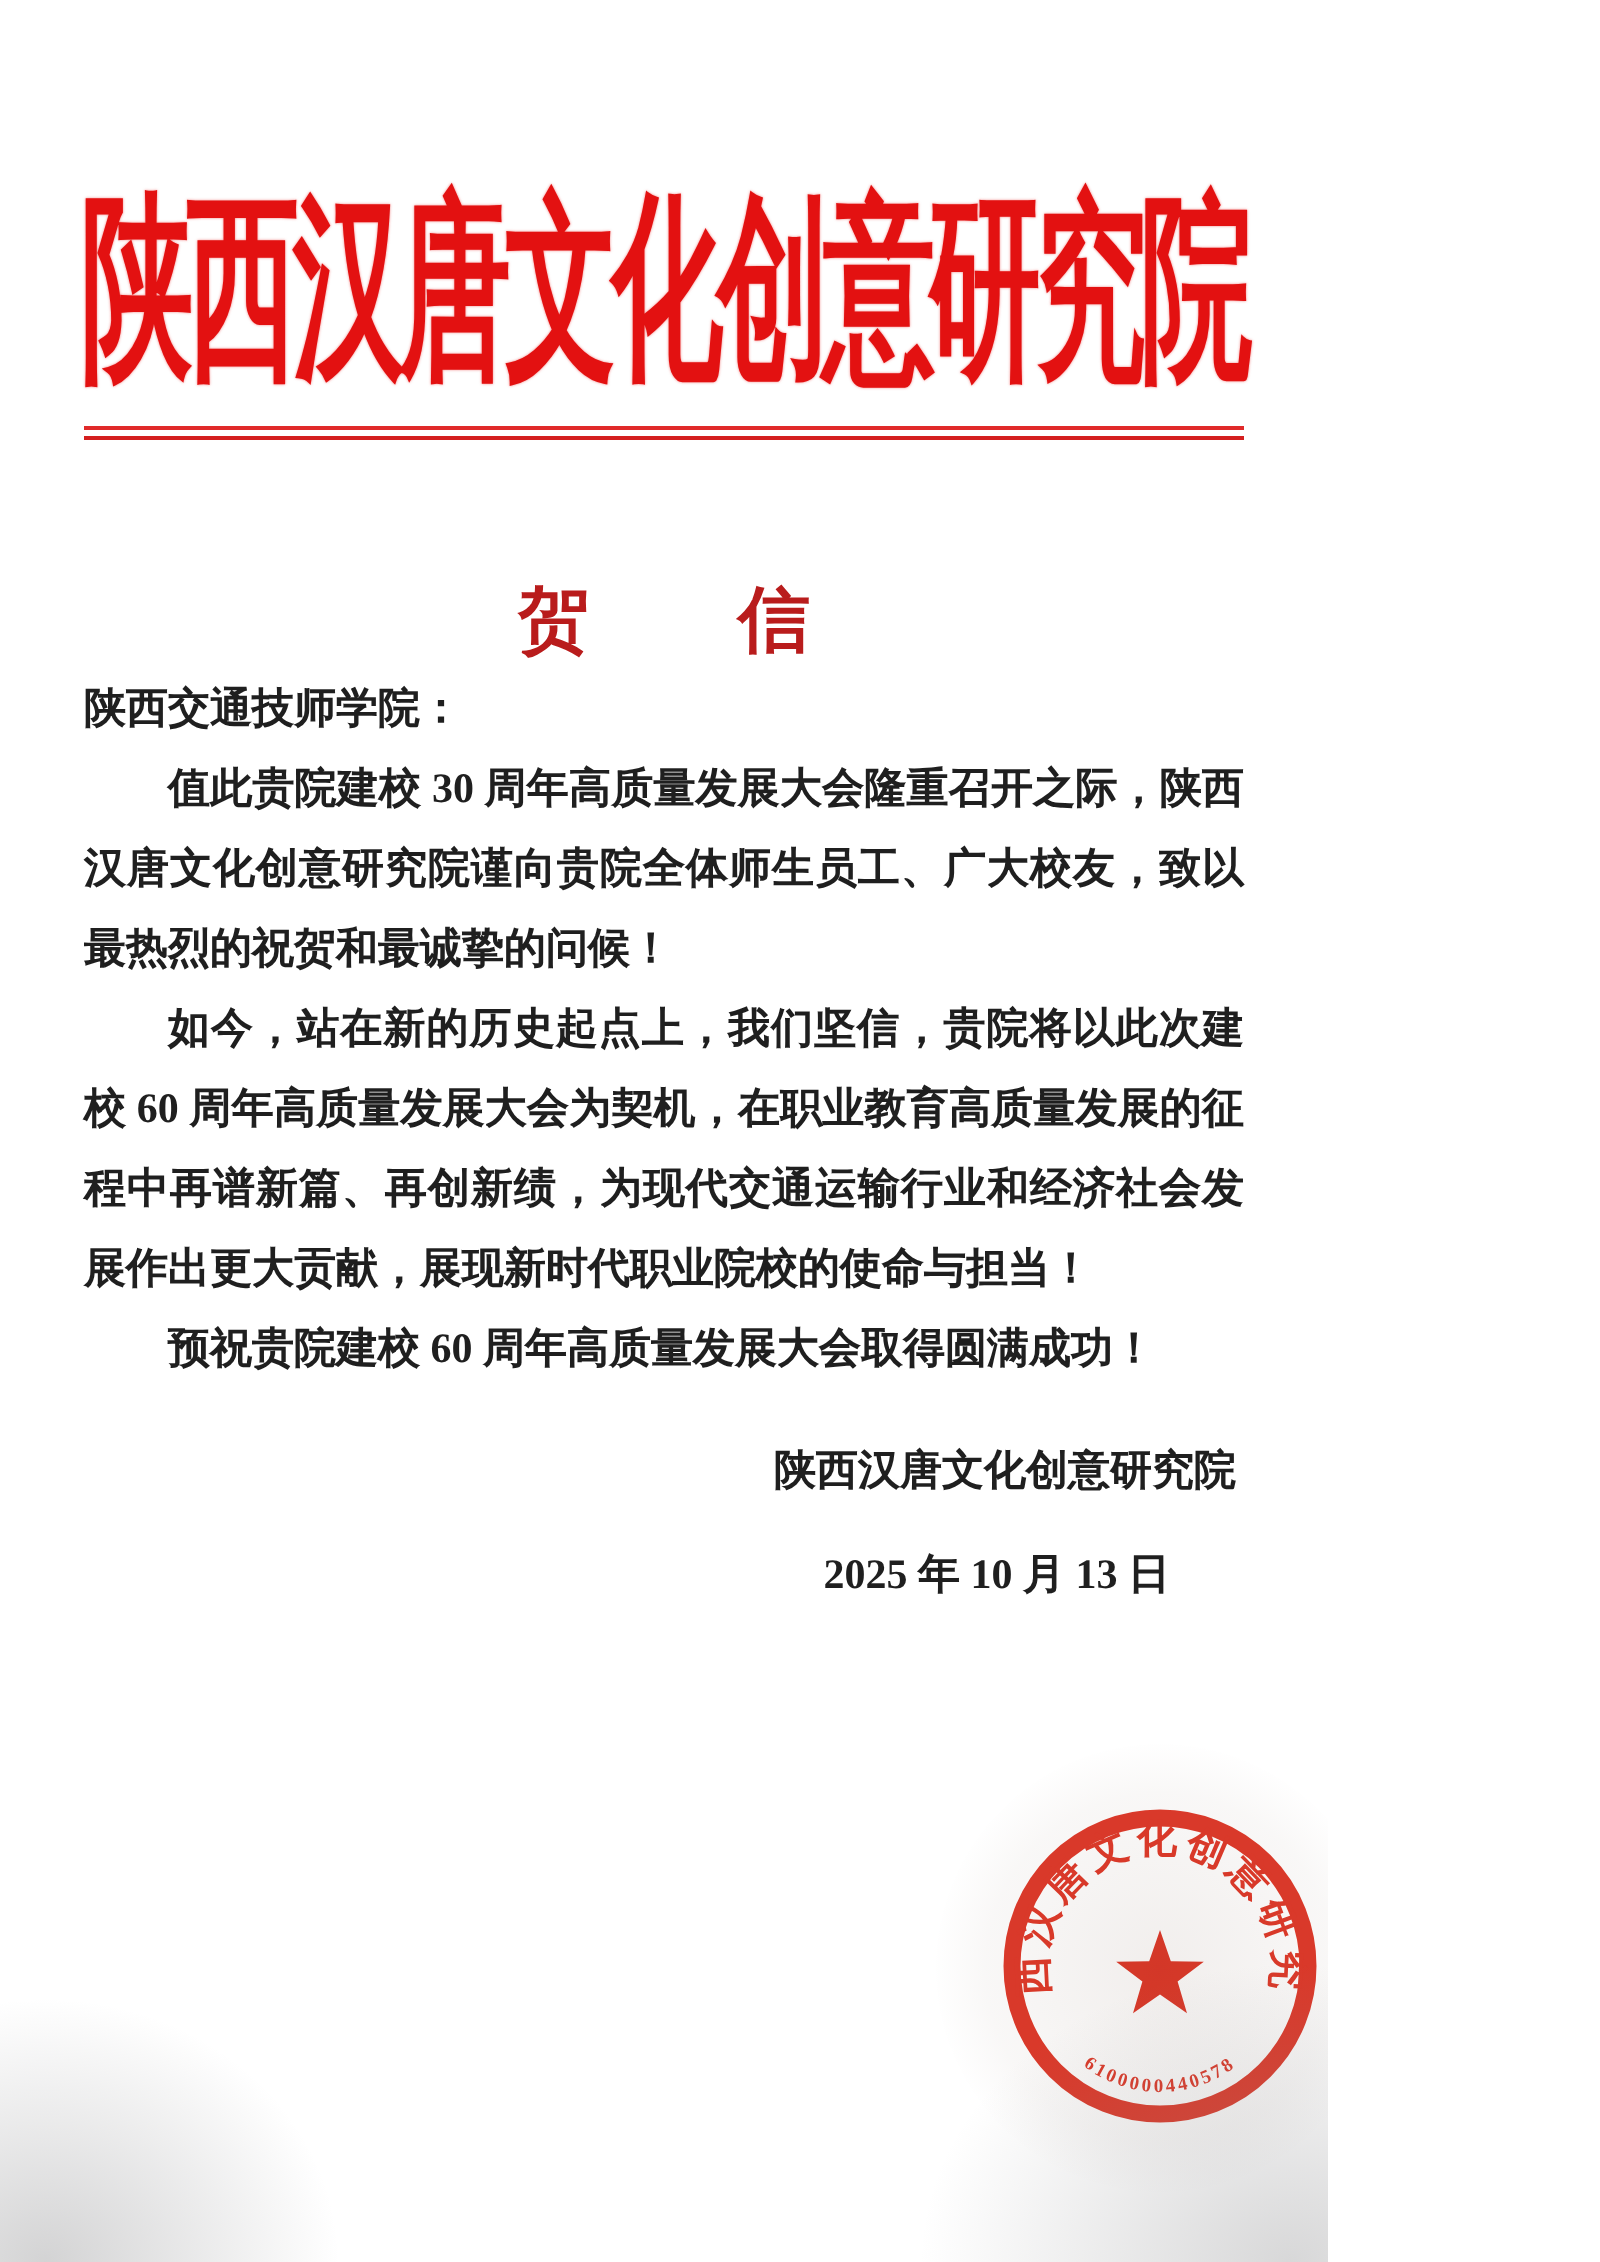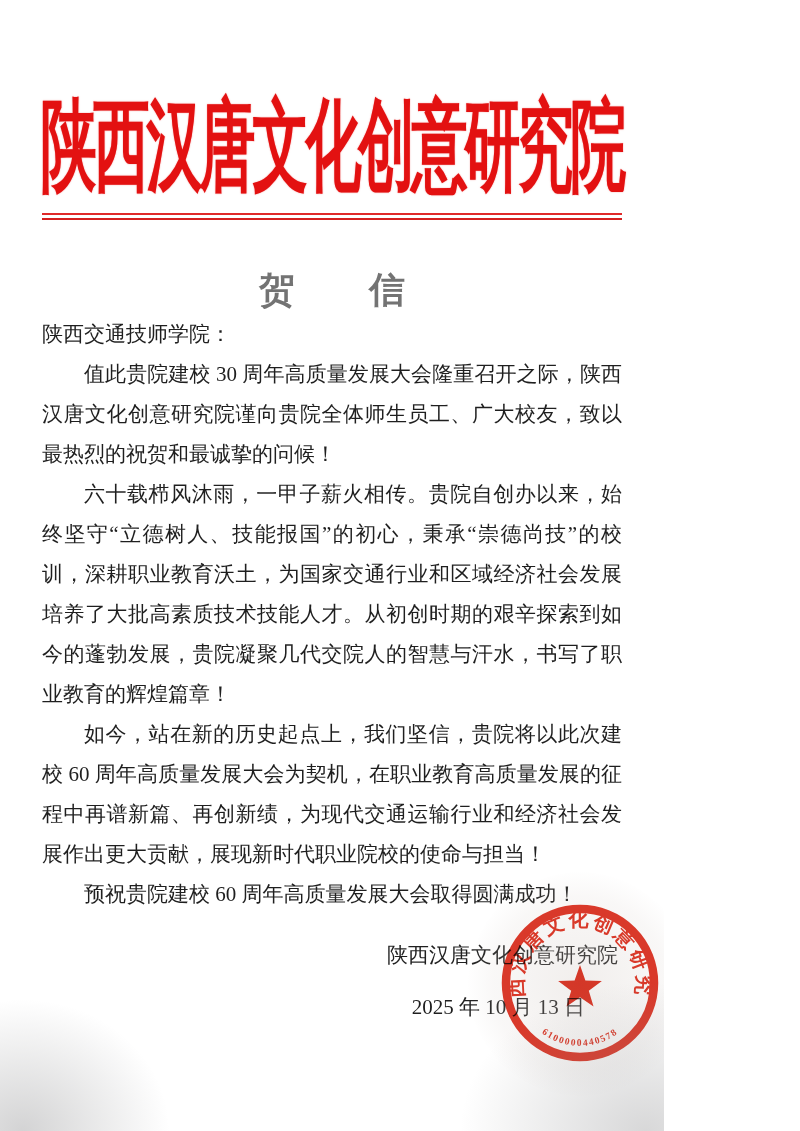--- a/index.html
+++ b/index.html
@@ -22,29 +22,30 @@
     text-shadow:0 0 1px rgba(227,17,17,.55);
   }
   .double-rule{
     width:580px; height:3px;
     margin:39px auto 0;
     border-top:2.5px solid #e02a2a;
     border-bottom:2.5px solid #d41f1f;
   }
   
   .doc-title{
-    margin-top:52px; text-align:center;
-    font-size:36px; font-weight:bold; line-height:36px; color:#737373;
+    margin-top:72px; text-align:center;
+    font-size:36px; font-weight:bold; line-height:36px; color:#b91c1c;
   }
   .doc-title .title-right{ margin-left:74px; }
   
   .letter-body{
     width:580px; margin:6px auto 0;
     font-size:21px; line-height:40px;
     text-align:justify;
+    font-weight:bold;
   }
   .letter-body p{ margin:0; }
   .para{ text-indent:2em; }
   
   .sig-block{ text-align:right; }
   .sig-org{ margin-top:26px; padding-right:4px; font-size:21px; line-height:30px; }
   .sig-date{ margin-top:22px; padding-right:37px; font-size:21px; line-height:30px; }
   
   .seal-bg{
     position:absolute; left:468px; top:872px; width:224px; height:224px;
@@ -81,21 +82,20 @@
   </div>
   <div class="double-rule"></div>
 
   <div class="doc-title">
     <span>贺</span><span class="title-right">信</span>
   </div>
 
   <div class="letter-body">
     <p class="salutation">陕西交通技师学院：</p>
     <p class="para">值此贵院建校 30 周年高质量发展大会隆重召开之际，陕西汉唐文化创意研究院谨向贵院全体师生员工、广大校友，致以最热烈的祝贺和最诚挚的问候！</p>
-    <p class="para">六十载栉风沐雨，一甲子薪火相传。贵院自创办以来，始终坚守“立德树人、技能报国”的初心，秉承“崇德尚技”的校训，深耕职业教育沃土，为国家交通行业和区域经济社会发展培养了大批高素质技术技能人才。从初创时期的艰辛探索到如今的蓬勃发展，贵院凝聚几代交院人的智慧与汗水，书写了职业教育的辉煌篇章！</p>
     <p class="para">如今，站在新的历史起点上，我们坚信，贵院将以此次建校 60 周年高质量发展大会为契机，在职业教育高质量发展的征程中再谱新篇、再创新绩，为现代交通运输行业和经济社会发展作出更大贡献，展现新时代职业院校的使命与担当！</p>
     <p class="para">预祝贵院建校 60 周年高质量发展大会取得圆满成功！</p>
 
     <div class="sig-block">
       <div class="sig-org">陕西汉唐文化创意研究院</div>
       <div class="sig-date">2025 年 10 月 13 日</div>
     </div>
   </div>
 
   <div class="seal-bg"></div>

